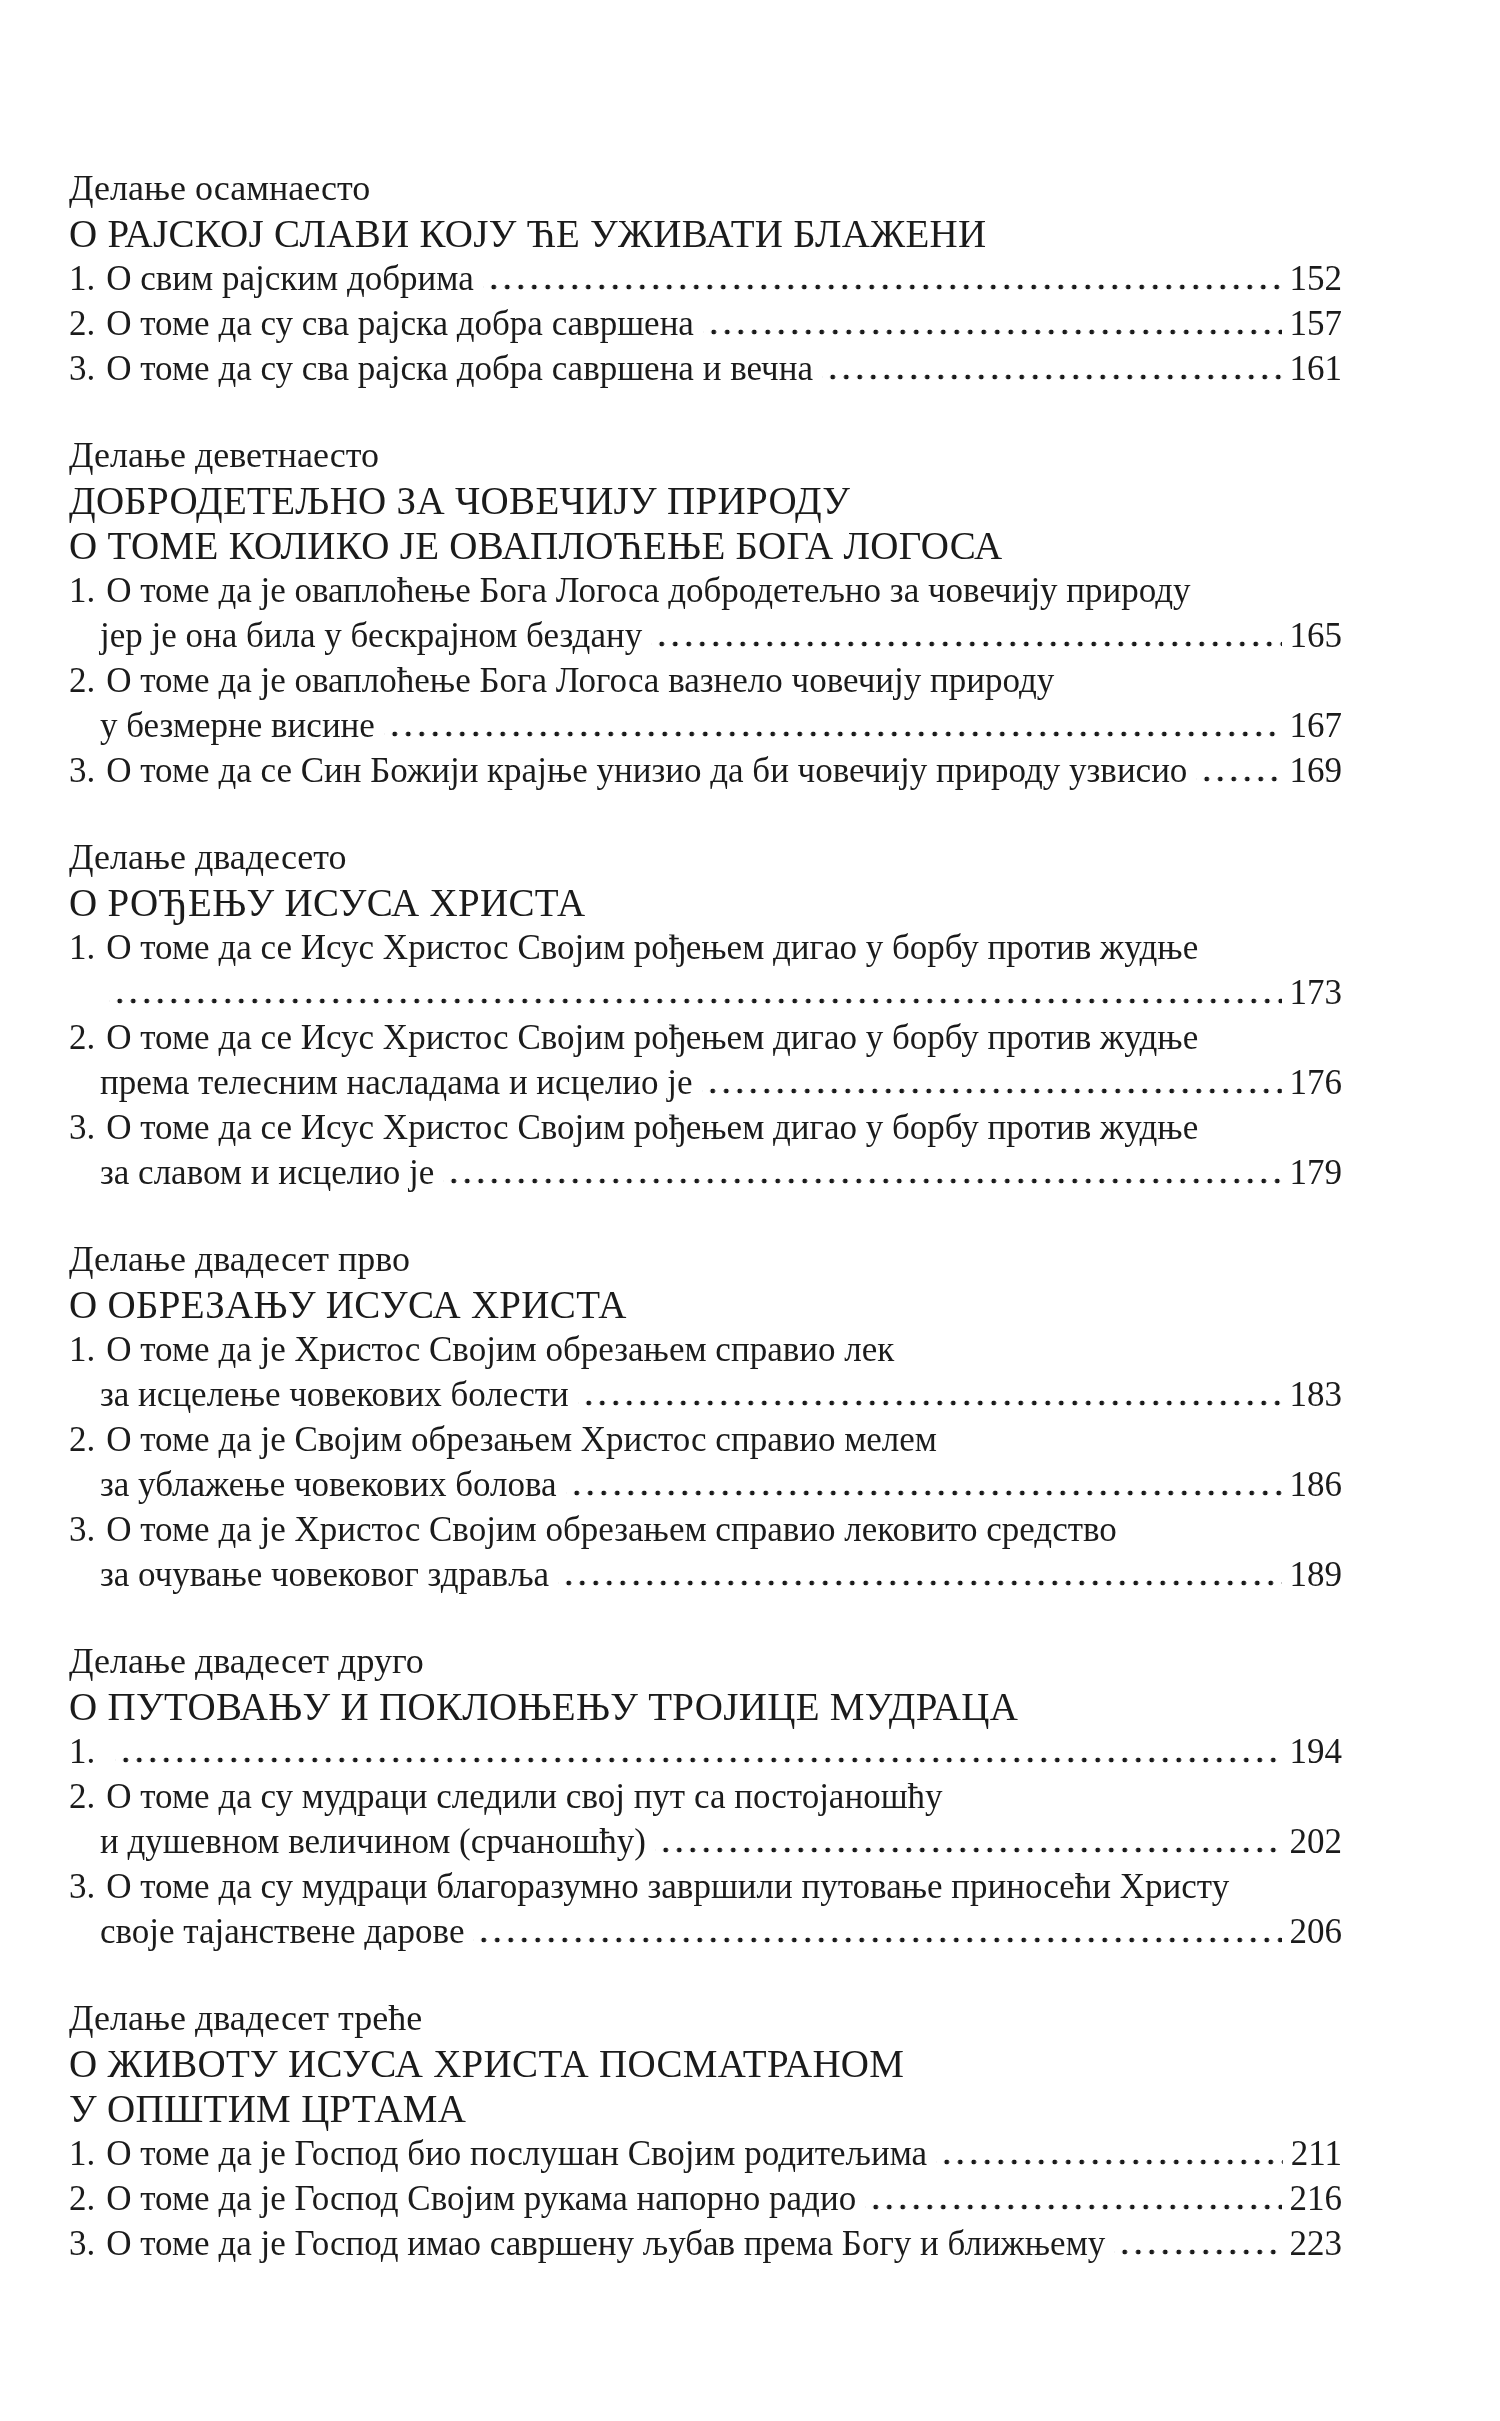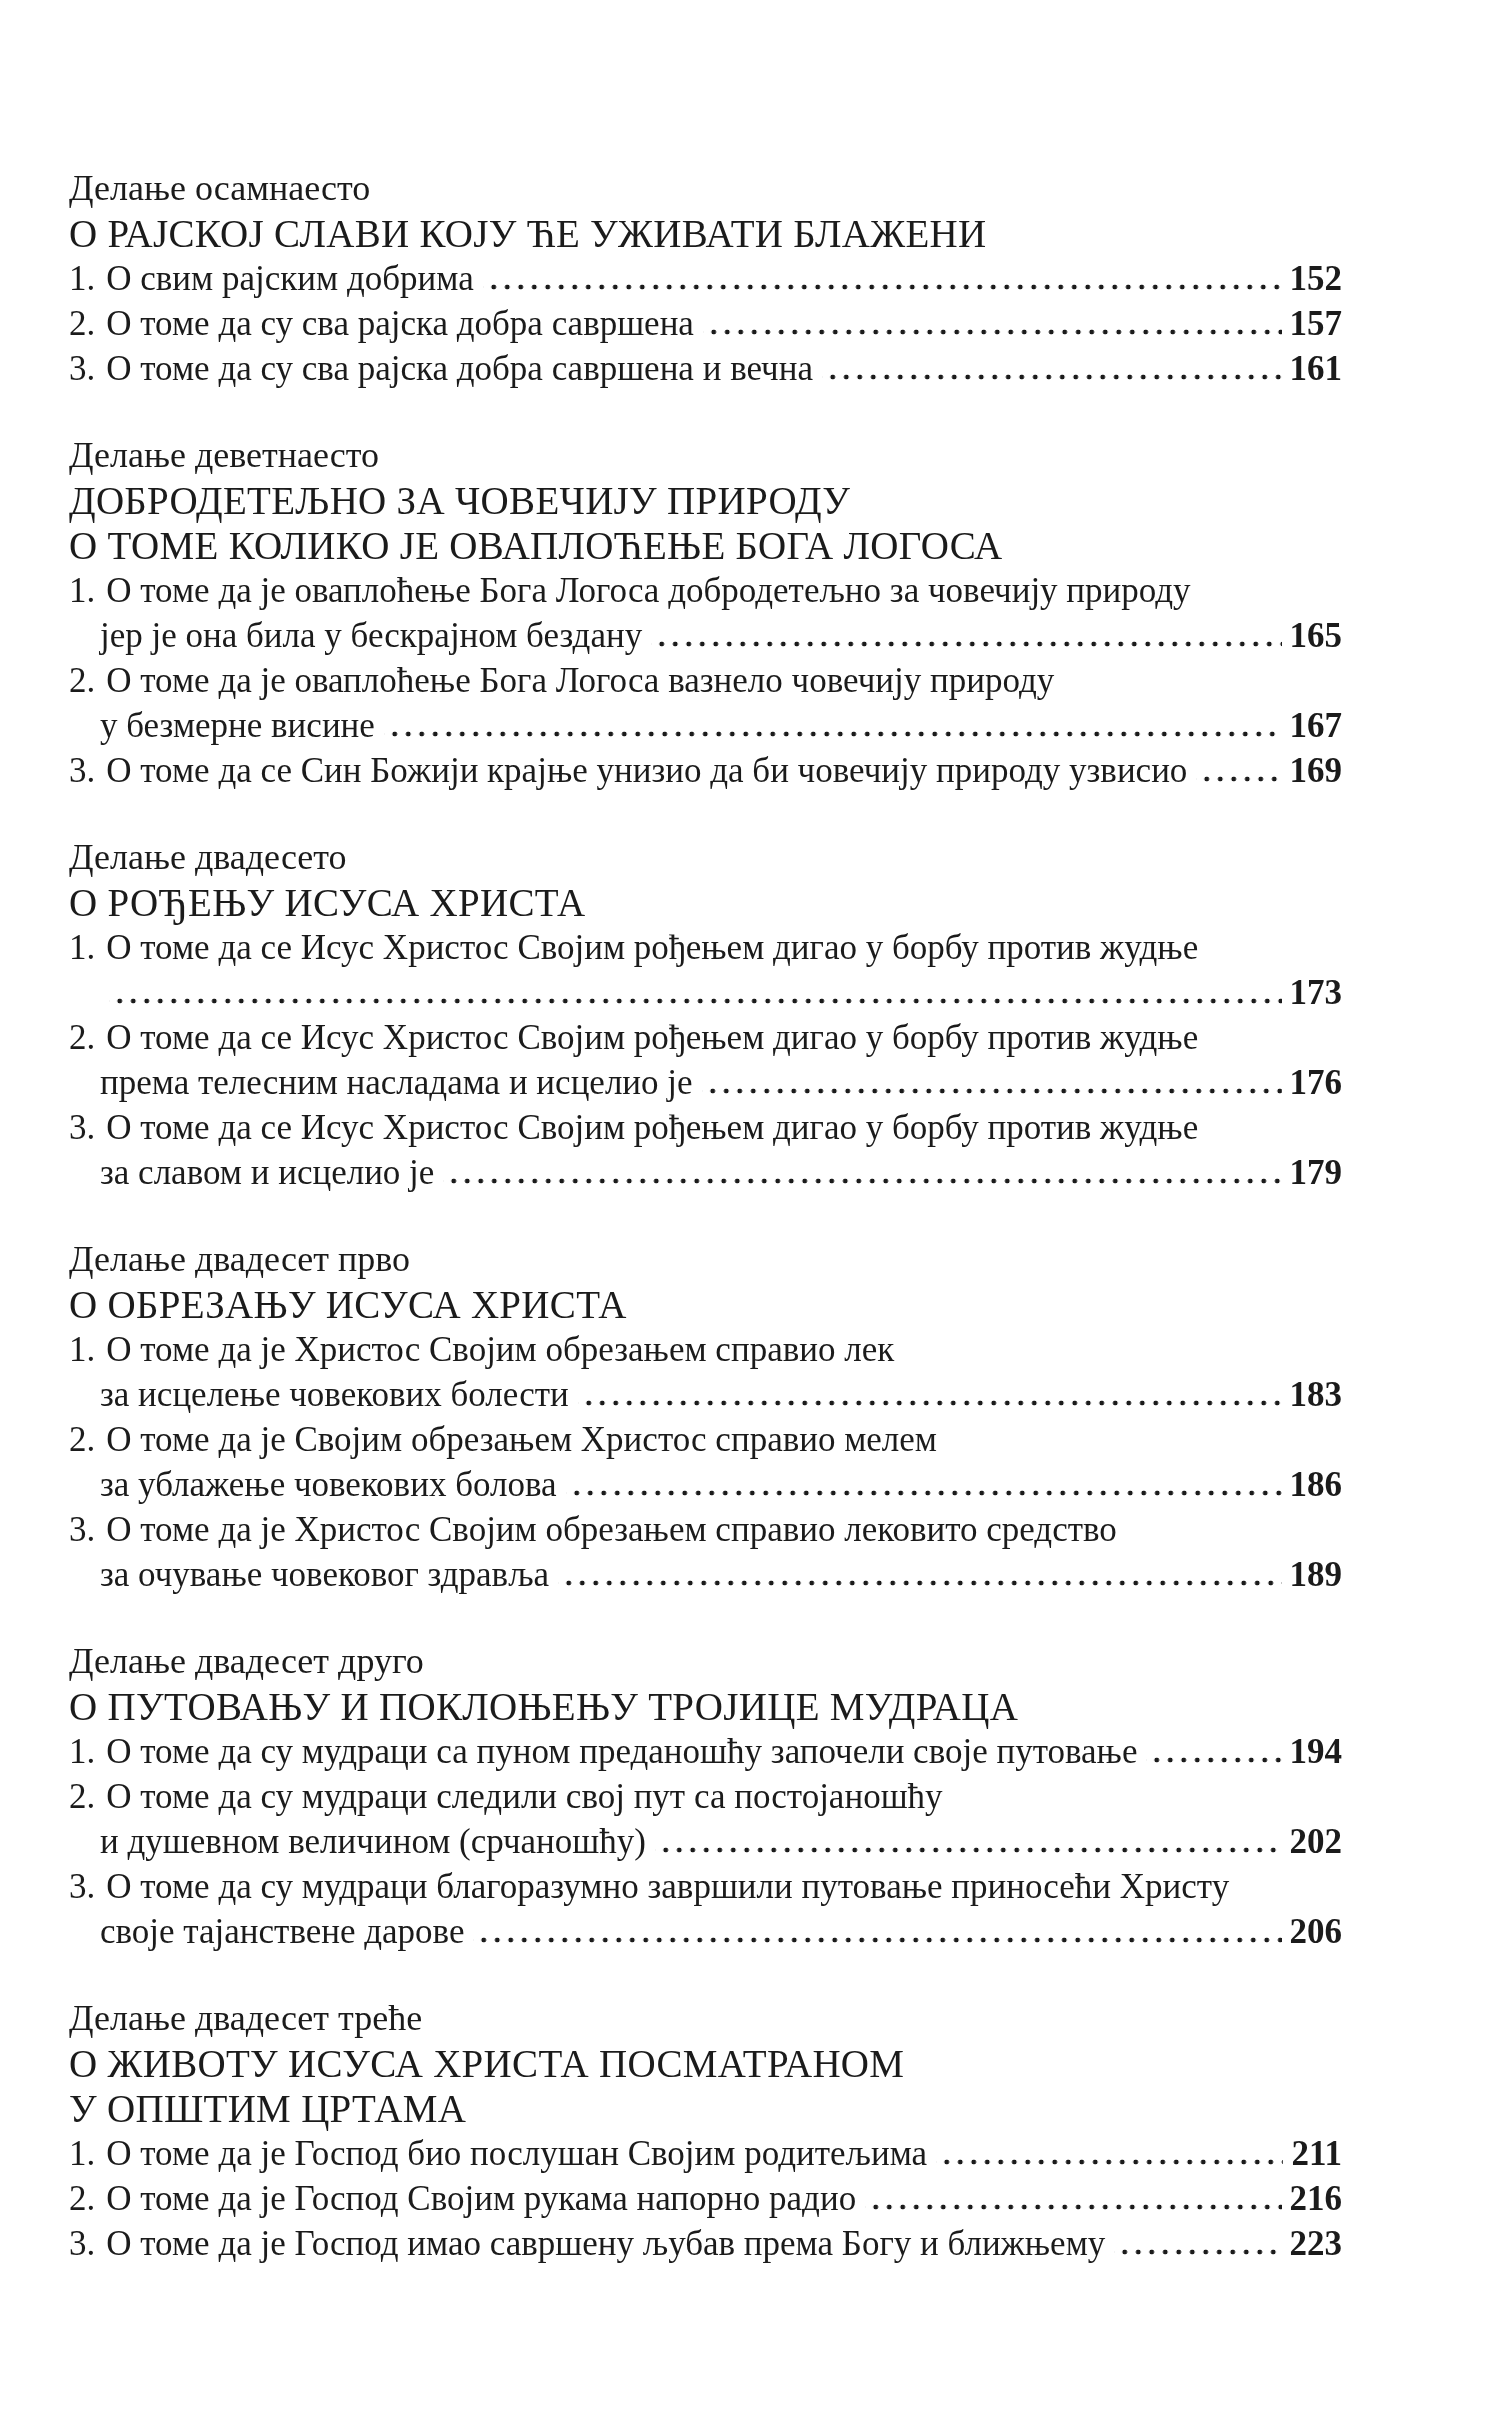--- a/index.html
+++ b/index.html
@@ -34,21 +34,21 @@
   .dots {
     flex: 1 1 auto;
     min-width: 24px;
     align-self: stretch;
     margin: 0 6px 0 9px;
     background-image: radial-gradient(circle, #1b1b1b 2.1px, rgba(0,0,0,0) 2.7px);
     background-size: 13.5px 6px;
     background-repeat: repeat-x;
     background-position: 4px 28px;
   }
-  .pg { margin-left: 2px; font-weight: bold; }
+  .pg { margin-left: 2px; }
   .toc-section + .toc-section { margin-top: 42px; }
 </style>
 </head>
 <body>
 
 <div class="page">
   <main>
       <section class="toc-section">
         <div class="line label">Делање осамнаесто</div>
         <div class="line title">О РАЈСКОЈ СЛАВИ КОЈУ ЋЕ УЖИВАТИ БЛАЖЕНИ</div>
@@ -159,21 +159,20 @@
           <span class="txt">за очување човековог здравља</span>
           <span class="dots"></span>
           <span class="pg">189</span>
         </div>
       </section>
       <section class="toc-section">
         <div class="line label">Делање двадесет друго</div>
         <div class="line title">О ПУТОВАЊУ И ПОКЛОЊЕЊУ ТРОЈИЦЕ МУДРАЦА</div>
         <div class="line item-row">
           <span class="num">1.</span>
-          <span class="txt">О томе да су мудраци са пуном преданошћу започели своје путовање</span>
           <span class="dots"></span>
           <span class="pg">194</span>
         </div>
         <div class="line item-row">
           <span class="num">2.</span>
           <span class="txt">О томе да су мудраци следили свој пут са постојаношћу</span>
         </div>
         <div class="line item-row cont">
           <span class="txt">и душевном величином (срчаношћу)</span>
           <span class="dots"></span>

